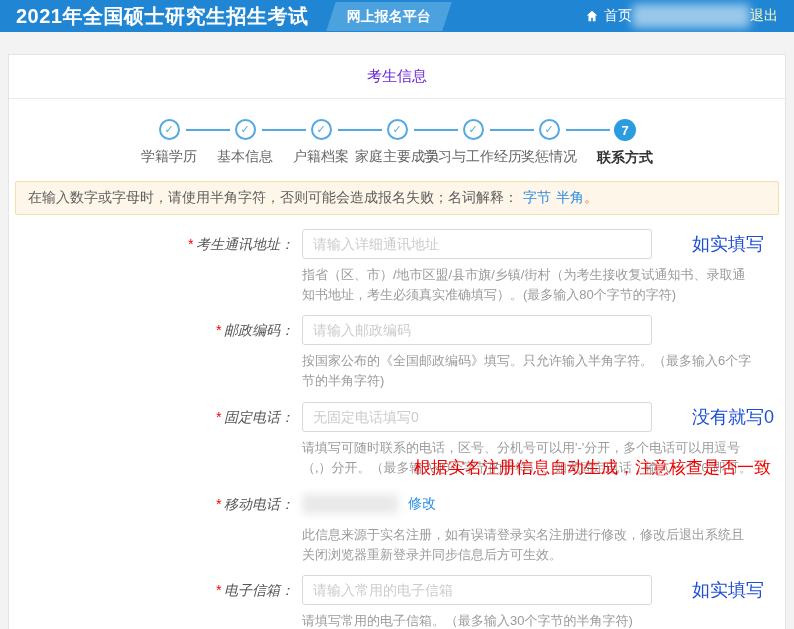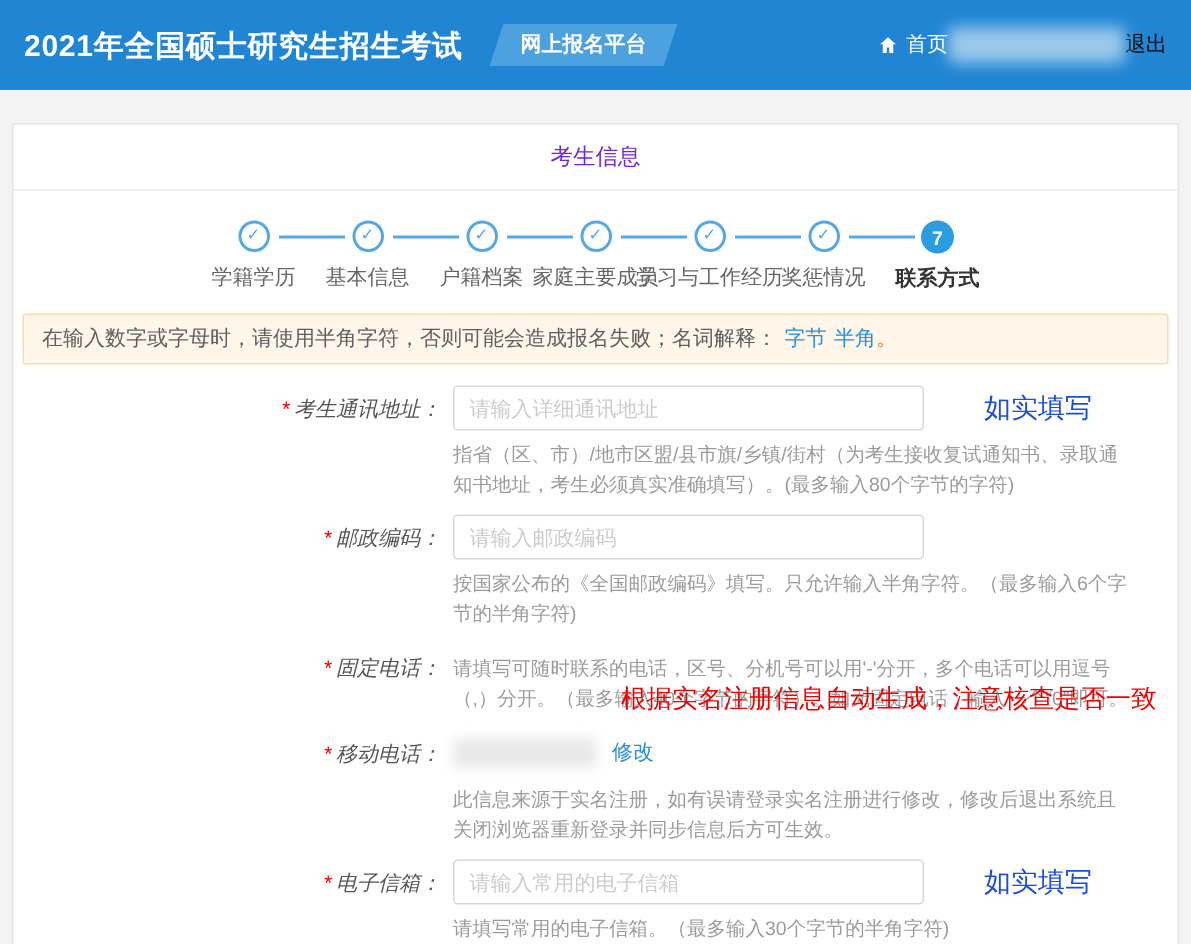--- a/index.html
+++ b/index.html
@@ -6,34 +6,34 @@
   html,body { margin:0; padding:0; }
   body {
     width:794px; min-height:629px;
     background:#f3f3f3;
     font-family:"Liberation Sans","DejaVu Sans",sans-serif;
     -webkit-font-smoothing:antialiased;
   }
 
   
   .header {
-    height:60px; background:#2086d4;
+    height:32px; background:#2086d4;
     display:flex; align-items:center;
     padding:0 16px;
   }
   .header-title { color:#fff; font-size:20px; font-weight:bold; letter-spacing:.5px; white-space:nowrap; }
   .badge {
     margin-left:22px; background:#4ca2de;
     transform:skewX(-18deg); padding:5px 16px;
   }
   .badge span { display:inline-block; transform:skewX(18deg); color:#fff; font-size:14px; font-weight:bold; }
   .header-right { margin-left:auto; display:flex; align-items:center; color:#fff; font-size:14px; }
   .home-item { display:flex; align-items:center; gap:5px; cursor:pointer; }
   .user-blur { width:118px; height:24px; border-radius:4px; background:rgba(255,255,255,.55); filter:blur(5px); }
-  .logout { color:#000000; text-decoration:none; cursor:pointer; }
+  .logout { color:#fef9c3; text-decoration:none; cursor:pointer; }
 
   
   .card { margin:22px 8px 4px; background:#fff; border:1px solid #e4e4e4; }
   .card-title { text-align:center; font-size:15px; color:#6d28d9; padding:12px 0; border-bottom:1px solid #eaeaea; }
 
   
   .stepper { display:flex; justify-content:center; padding:20px 0 12px; }
   .step { width:76px; display:flex; flex-direction:column; align-items:center; position:relative; cursor:pointer; }
   .step:not(:first-child)::before {
     content:""; position:absolute; top:10px; right:calc(50% + 15px);
@@ -60,21 +60,21 @@
   .notice a { color:#2a8ce2; text-decoration:none; margin-left:5px; cursor:pointer; }
   .notice .period { color:#f25d1e; }
 
   
   .form { padding:0 0 12px; }
   .row { display:grid; grid-template-columns:285px 480px; column-gap:8px; margin-bottom:10px; }
   .flabel { text-align:right; font-size:14px; color:#555; line-height:30px; white-space:nowrap;font-style:italic; }
   .req { color:#f20000; margin-right:3px; }
   .ctrl-line { display:flex; align-items:center; gap:14px; min-height:30px; }
   .txt {
-    width:314px; height:30px; border:1px solid #d9d9d9; border-radius:3px;
+    width:350px; height:30px; border:1px solid #d9d9d9; border-radius:3px;
     padding:0 10px; font-size:14px; color:#333; outline:none; font-family:inherit;
   }
   .txt::placeholder { color:#ccc; }
   .red-note { color:#1d4ed8; font-size:18px; white-space:nowrap;margin-left:26px; }
   .help { margin-top:6px; font-size:13px; color:#9b9b9b; line-height:1.55; width:452px; }
   .red-note2 { color:#f20000; font-size:17px; margin-left:112px; margin-top:-22px; white-space:nowrap; position:relative; }
   .phone-blur { width:96px; height:20px; background:#e9e9e9; border-radius:3px; filter:blur(4px); display:inline-block; }
   .mod-link { color:#2a8ce2; font-size:14px; text-decoration:none; cursor:pointer; margin-left:-4px; }
 </style>
 </head>
@@ -174,20 +174,24 @@
         </div>
         <div class="help">按国家公布的《全国邮政编码》填写。只允许输入半角字符。（最多输入6个字节的半角字符)</div>
       </div>
     </div>
 
     <div class="row">
       <div class="flabel">
         <span class="req">*</span><span>固定电话：</span>
       </div>
       <div class="fctrl">
+        <div class="ctrl-line">
+          <input class="txt" placeholder="无固定电话填写0" style="">
+          <span class="red-note">没有就写0</span>
+        </div>
         <div class="help">请填写可随时联系的电话，区号、分机号可以用'-'分开，多个电话可以用逗号（,）分开。（最多输入40个字节的字符）。如无固定电话，输入一个“0”即可。</div>
         <div class="red-note2">根据实名注册信息自动生成，注意核查是否一致</div>
       </div>
     </div>
 
     <div class="row">
       <div class="flabel">
         <span class="req">*</span><span>移动电话：</span>
       </div>
       <div class="fctrl">

